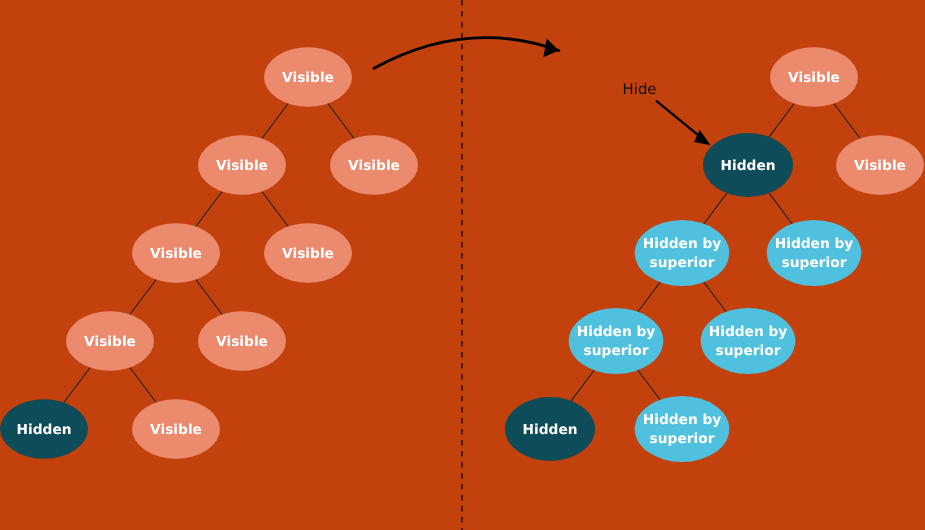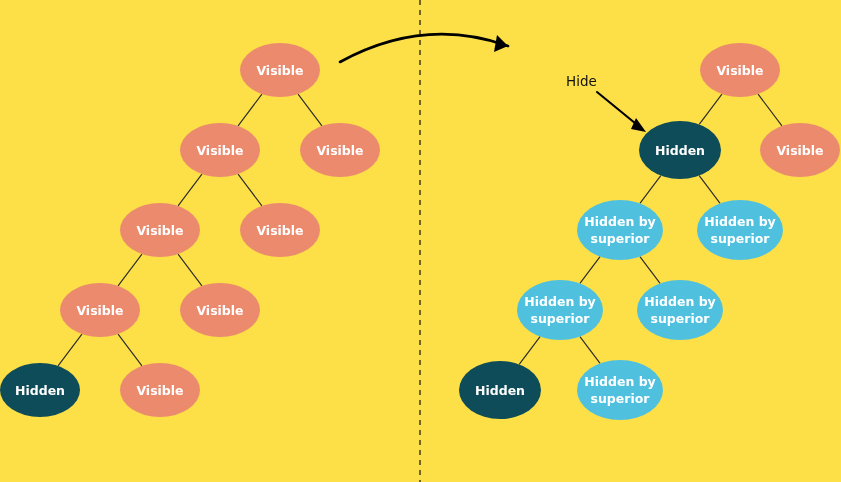--- a/index.html
+++ b/index.html
@@ -7,21 +7,21 @@
     padding: 0;
     background: #ffffff;
   }
   body {
     font-family: "DejaVu Sans", sans-serif;
   }
   #canvas {
     position: relative;
     width: 841px;
     height: 482px;
-    background: #fde047;
+    background: #c2410c;
     overflow: hidden;
   }
   #canvas svg.layer {
     position: absolute;
     left: 0;
     top: 0;
     width: 841px;
     height: 482px;
   }
   .node-label {

